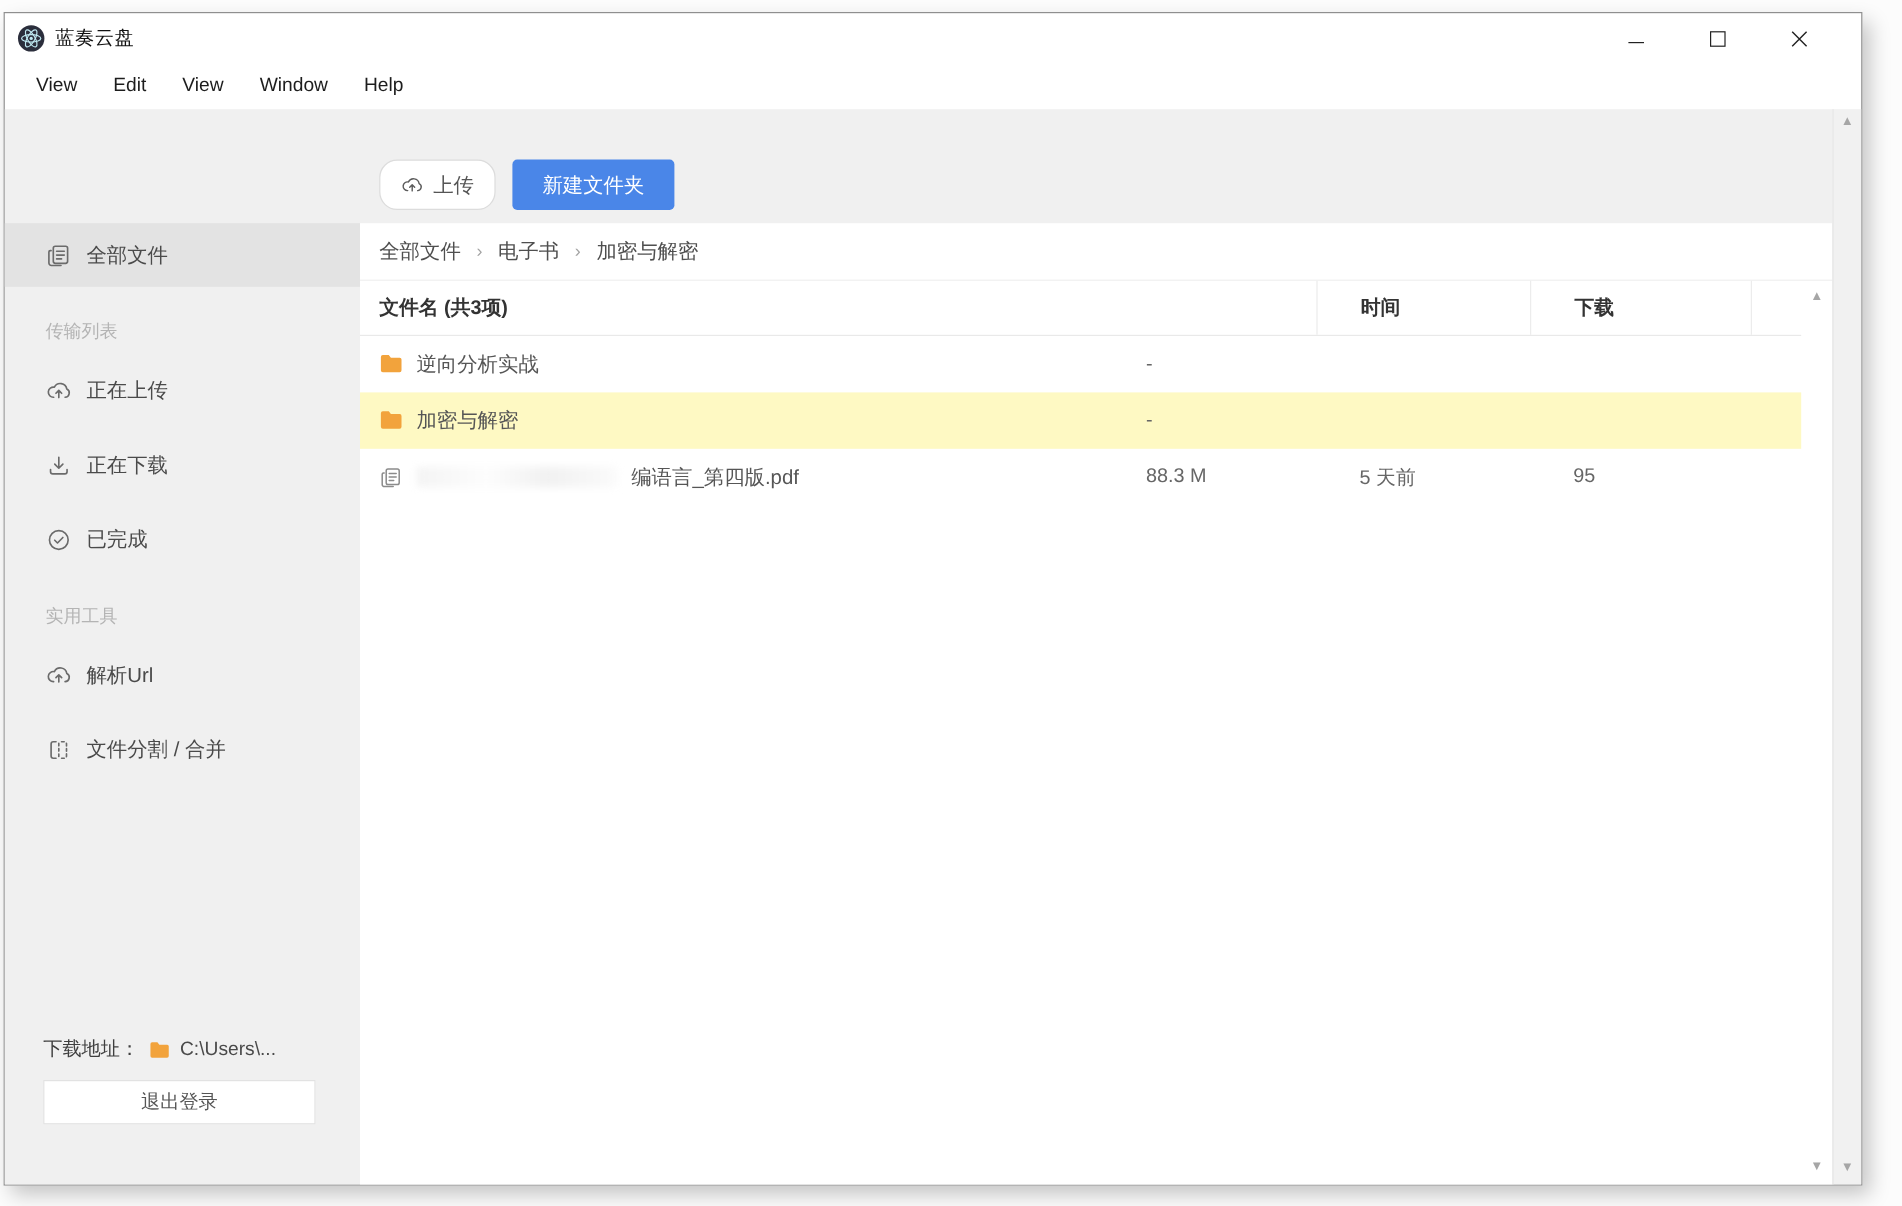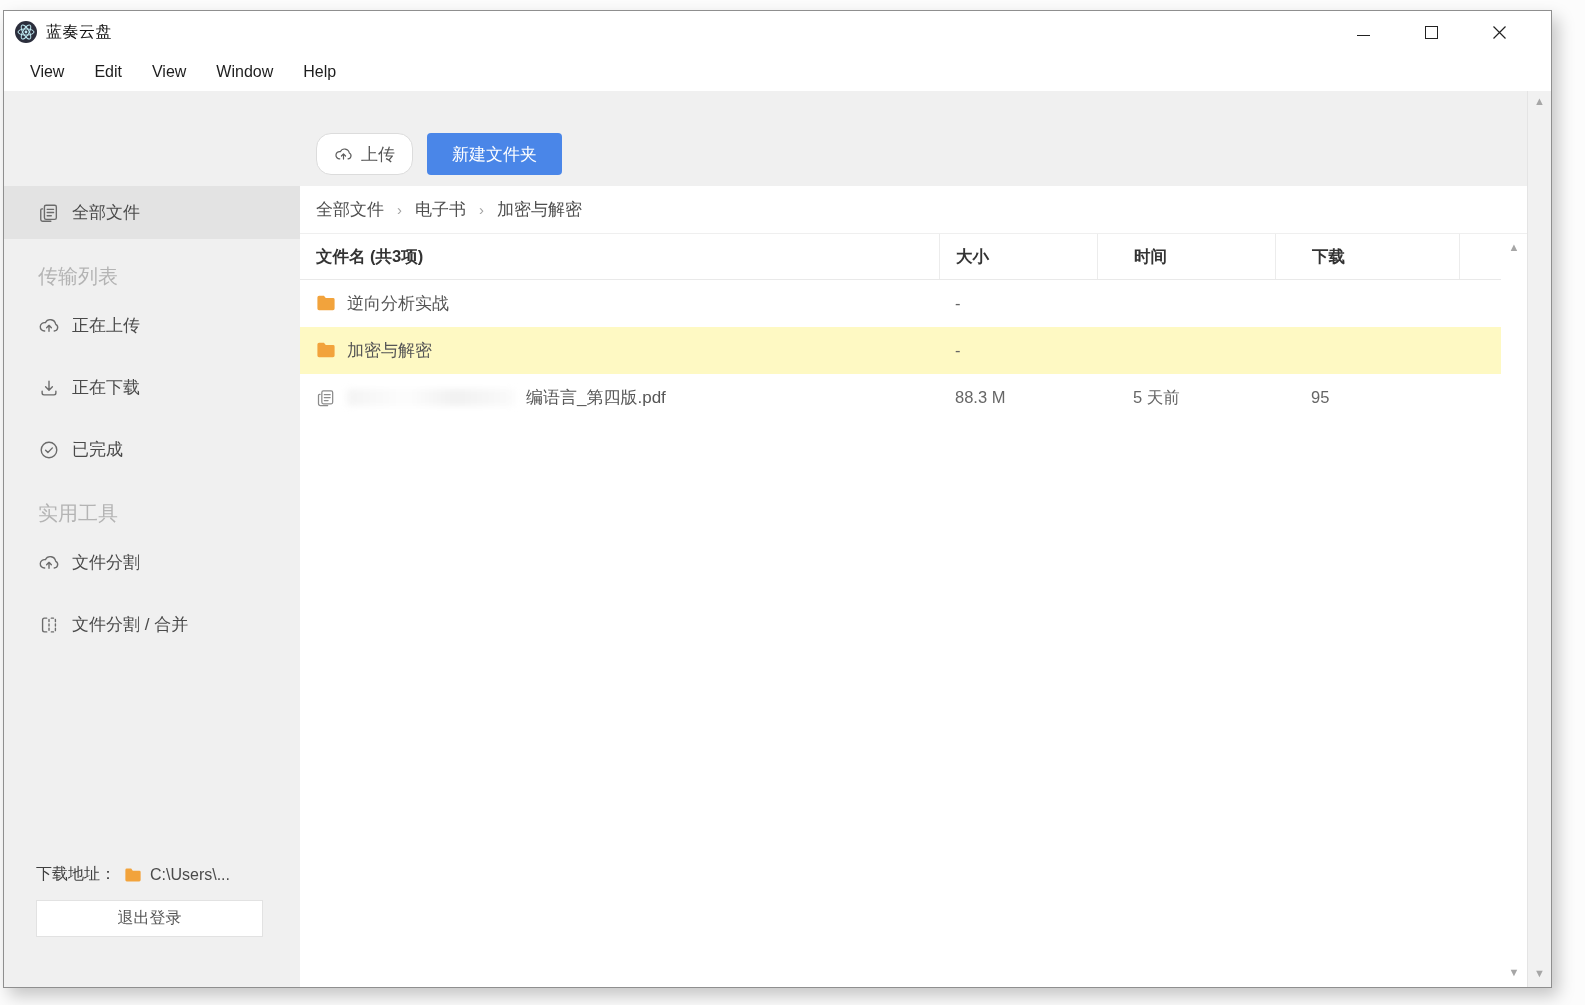--- a/index.html
+++ b/index.html
@@ -28,21 +28,21 @@
 
   
   .bodyrow { flex:1; display:flex; min-height:0; }
 
   
   .sidebar { width:296px; background:#f0f0f0; display:flex; flex-direction:column; flex:0 0 auto; }
   .nav-spacer { height:95px; }
   .nav-item { height:53px; display:flex; align-items:center; padding-left:34px; gap:12px; font-size:17px; color:#4a4a4a; cursor:default; }
   .nav-item.active { background:#e3e3e3; }
   .nav-item + .nav-item { margin-top:9px; }
-  .nav-section { height:34px; display:flex; align-items:center; padding-left:34px; font-size:20px; color:#b4b4b4; margin-top:20px; margin-bottom:6px;font-family:Liberation Serif, serif; }
+  .nav-section { height:34px; display:flex; align-items:center; padding-left:34px; font-size:15px; color:#b4b4b4; margin-top:20px; margin-bottom:6px;font-family:Liberation Serif, serif; }
   .nav-icon { width:22px; height:22px; display:inline-flex; flex:0 0 auto; }
   .sidebar-bottom { margin-top:auto; padding:0 20px 50px 32px; }
   .dl-row { display:flex; align-items:center; gap:8px; font-size:16px; color:#3f3f3f; margin-bottom:15px; }
   .dl-value { color:#4a4a4a; }
   .folder-mini { width:18px; height:16px; display:inline-flex; }
   .logout { width:227px; height:37px; background:#fff; border:1px solid #e2e2e2; font-size:16px; color:#555; font-family:inherit; }
 
   
   .main { flex:1; background:#f0f0f0; display:flex; flex-direction:column; min-width:0; }
   .toolbar { height:95px; display:flex; align-items:flex-end; padding:0 0 11px 16px; gap:14px; flex:0 0 auto; }
@@ -167,21 +167,21 @@
               <span>已完成</span>
             </div>
             <div class="nav-section">实用工具</div>
             <div class="nav-item">
               <span class="nav-icon">
                 <svg viewBox="0 0 24 24" width="22" height="22">
                   <path d="M7.3 17.5a4.6 4.6 0 1 1 .7-9.1 6 6 0 0 1 11.3 1.7 3.9 3.9 0 0 1-1.6 7.4" fill="none" stroke="#6b6b6b" stroke-width="1.5" stroke-linecap="round" stroke-linejoin="round"></path>
                   <path d="M12 17.8v-6.2M9.4 13.9 12 11.3l2.6 2.6" fill="none" stroke="#6b6b6b" stroke-width="1.5" stroke-linecap="round" stroke-linejoin="round"></path>
                 </svg>
               </span>
-              <span>文件分割</span>
+              <span>解析Url</span>
             </div>
             <div class="nav-item">
               <span class="nav-icon">
                 <svg viewBox="0 0 24 24" width="22" height="22">
                   <path d="M9.5 4.5H7A2 2 0 0 0 5 6.5v11a2 2 0 0 0 2 2h2.5" fill="none" stroke="#6b6b6b" stroke-width="1.5" stroke-linecap="round" stroke-linejoin="round"></path>
                   <path d="M14.5 4.5H17a2 2 0 0 1 2 2v11a2 2 0 0 1-2 2h-2.5" fill="none" stroke="#6b6b6b" stroke-width="1.5" stroke-linecap="round" stroke-linejoin="round" stroke-dasharray="2.4 2.4"></path>
                   <path d="M12 6v2.4M12 10.8v2.4M12 15.6V18" fill="none" stroke="#6b6b6b" stroke-width="1.5" stroke-linecap="round" stroke-linejoin="round" stroke-dasharray="2.2 2.2"></path>
                 </svg>
               </span>
               <span>文件分割 / 合并</span>
@@ -220,21 +220,20 @@
               <span>全部文件</span>
               <span class="crumb-sep">›</span>
               <span>电子书</span>
               <span class="crumb-sep">›</span>
               <span>加密与解密</span>
             </div>
           <div class="tablewrap">
             <div class="tablecol">
               <div class="thead">
                 <div class="cell c-name">文件名 (共3项)</div>
-                <div class="cell c-size">大小</div>
                 <div class="cell c-time">时间</div>
                 <div class="cell c-dl">下载</div>
                 <div class="cell c-end"></div>
               </div>
               <div id="rows">
                   <div class="trow">
                     <div class="cell c-name">
                       <span class="rowicon">
                         <svg viewBox="0 0 24 22" width="20" height="18">
                           <path d="M1.5 4.2A2 2 0 0 1 3.5 2.2h6l2.2 2.8h9A1.8 1.8 0 0 1 22.5 6.8v11A2 2 0 0 1 20.5 19.8h-17a2 2 0 0 1-2-2z" fill="#f2a33c"></path>

